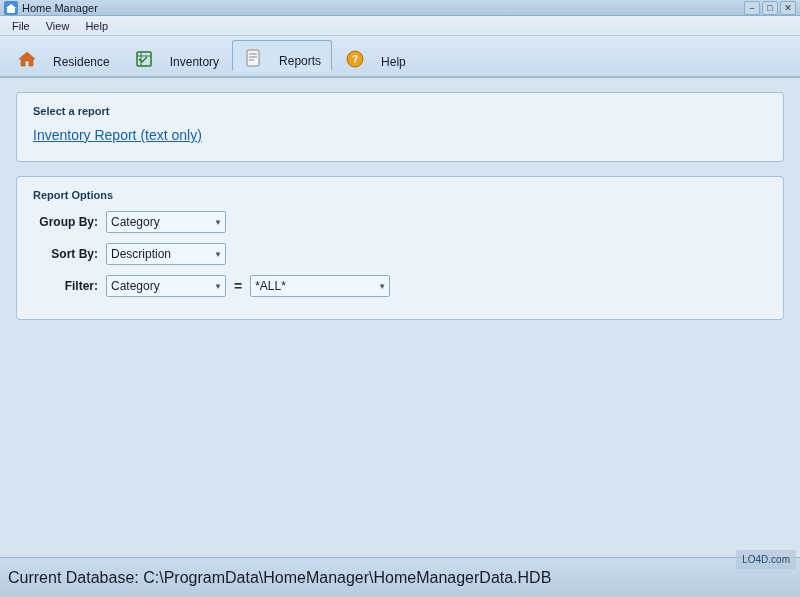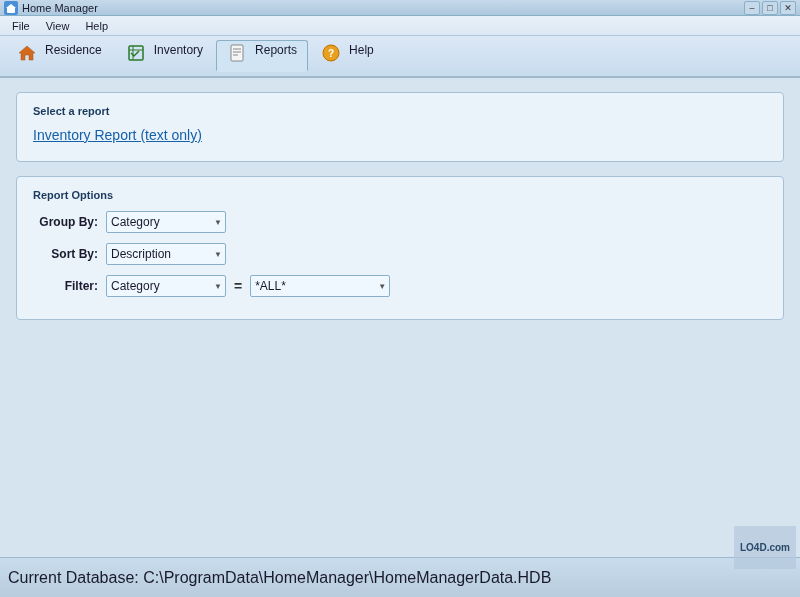--- a/index.html
+++ b/index.html
@@ -80,22 +80,22 @@
       background: linear-gradient(to bottom, #dce8f6, #c8dcee);
       height: 42px;
       display: flex;
       align-items: stretch;
       padding: 4px 6px;
       gap: 2px;
       border-bottom: 2px solid #a0b8cc;
     }
     .toolbar-btn {
       display: flex;
-      align-items: flex-start;
-      gap: 8px;
+      align-items: flex-end;
+      gap: 16px;
       padding: 2px 10px;
       background: transparent;
       border: 1px solid transparent;
       border-radius: 3px;
       cursor: pointer;
       font-size: 12px;
       color: #1a1a2e;
     }
     .toolbar-btn.active {
       background: #d0e4f4;
@@ -213,23 +213,23 @@
     }
 
     
     .watermark {
       position: absolute;
       bottom: 28px;
       right: 4px;
       background: rgba(180,200,220,0.7);
       color: #2a4a6a;
       font-size: 10px;
-      padding: 16px 6px;
+      padding: 4px 6px;
       border-radius: 1px;
-      font-weight: bold;
+      font-weight: normal;
     }
   </style>
 </head>
 <body>
 
 <div class="title-bar">
   <div class="title-bar-left">
     <div class="title-bar-icon">
       <svg width="10" height="10" viewBox="0 0 10 10">
         <rect x="1" y="4" width="8" height="6" fill="#fff" rx="1"></rect>

